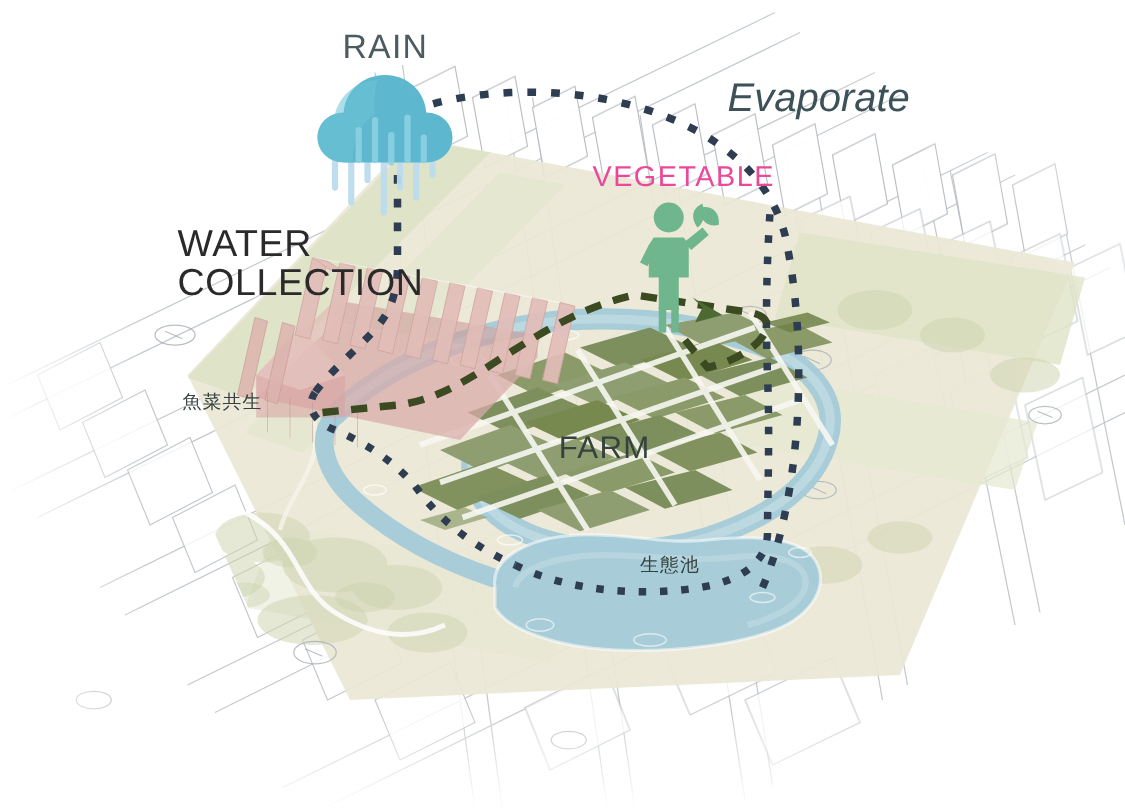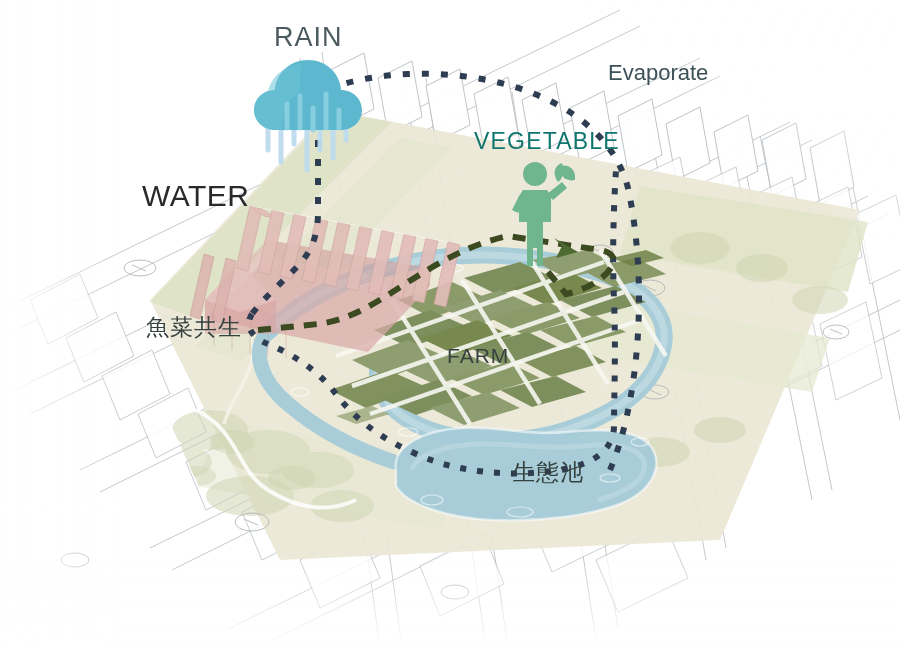--- a/index.html
+++ b/index.html
@@ -1,28 +1,28 @@
 <!DOCTYPE html>
 <html><head>
 <meta charset="utf-8">
 <style>
   html,body{margin:0;padding:0;background:#ffffff;}
   body{width:900px;height:648px;overflow:hidden;font-family:"Liberation Sans",sans-serif;}
   #stage{position:relative;width:900px;height:648px;background:#ffffff;overflow:hidden;}
   #stage svg.layer{position:absolute;left:0;top:0;width:900px;height:648px;}
   .lbl{position:absolute;white-space:nowrap;font-weight:400;}
   .lbl-rain{left:274px;top:22px;font-size:27px;letter-spacing:1px;color:#4b5b60;}
-  .lbl-evap{left:608px;top:60px;font-size:22px;color:#3c5158;}
-  .lbl-veg{left:474px;top:128px;font-size:23px;letter-spacing:1.2px;color:#0f766e;text-align:right;}
+  .lbl-evap{left:582px;top:60px;font-size:32px;color:#3c5158;font-style:italic;}
+  .lbl-veg{left:474px;top:128px;font-size:23px;letter-spacing:1.2px;color:#ec4899;text-align:right;}
   .lbl-wc{left:142px;top:180px;font-size:30px;line-height:31px;letter-spacing:.5px;color:#2a2a2a;}
-  .lbl-farm{left:447px;top:344px;font-size:21px;letter-spacing:1px;color:#35423f;}
-  .lbl-cn{color:#35413f;font-family:"DejaVu Sans","Liberation Sans",sans-serif;font-size:23px;letter-spacing:1px;}
+  .lbl-farm{left:447px;top:344px;font-size:25px;letter-spacing:1px;color:#35423f;}
+  .lbl-cn{color:#35413f;font-family:"DejaVu Sans","Liberation Sans",sans-serif;font-size:15px;letter-spacing:1px;}
   .lbl-aqua{left:146px;top:312px;}
   .lbl-canal{left:287px;top:396px;}
-  .lbl-pond{left:512px;top:443px;margin-top:14px;}
+  .lbl-pond{left:512px;top:443px;}
 </style>
 </head>
 <body>
 
 <div id="stage">
 
   <svg class="layer" viewBox="0 0 900 648">
     <defs>
       <linearGradient id="fadeLeft" x1="0" y1="0" x2="1" y2="0">
         <stop offset="0" stop-color="#ffffff" stop-opacity="1"></stop>
@@ -361,20 +361,21 @@
   </svg>
 
   <div class="lbl lbl-rain">RAIN</div>
 
   <div class="lbl lbl-evap">Evaporate</div>
 
   <div class="lbl lbl-veg">VEGETABLE</div>
 
   <div class="lbl lbl-wc">
     <div>WATER</div>
+    <div>COLLECTION</div>
   </div>
 
   <div class="lbl lbl-farm">FARM</div>
 
   <div class="lbl lbl-cn lbl-aqua">魚菜共生</div>
 
 
   <div class="lbl lbl-cn lbl-pond">生態池</div>
 
 </div>

